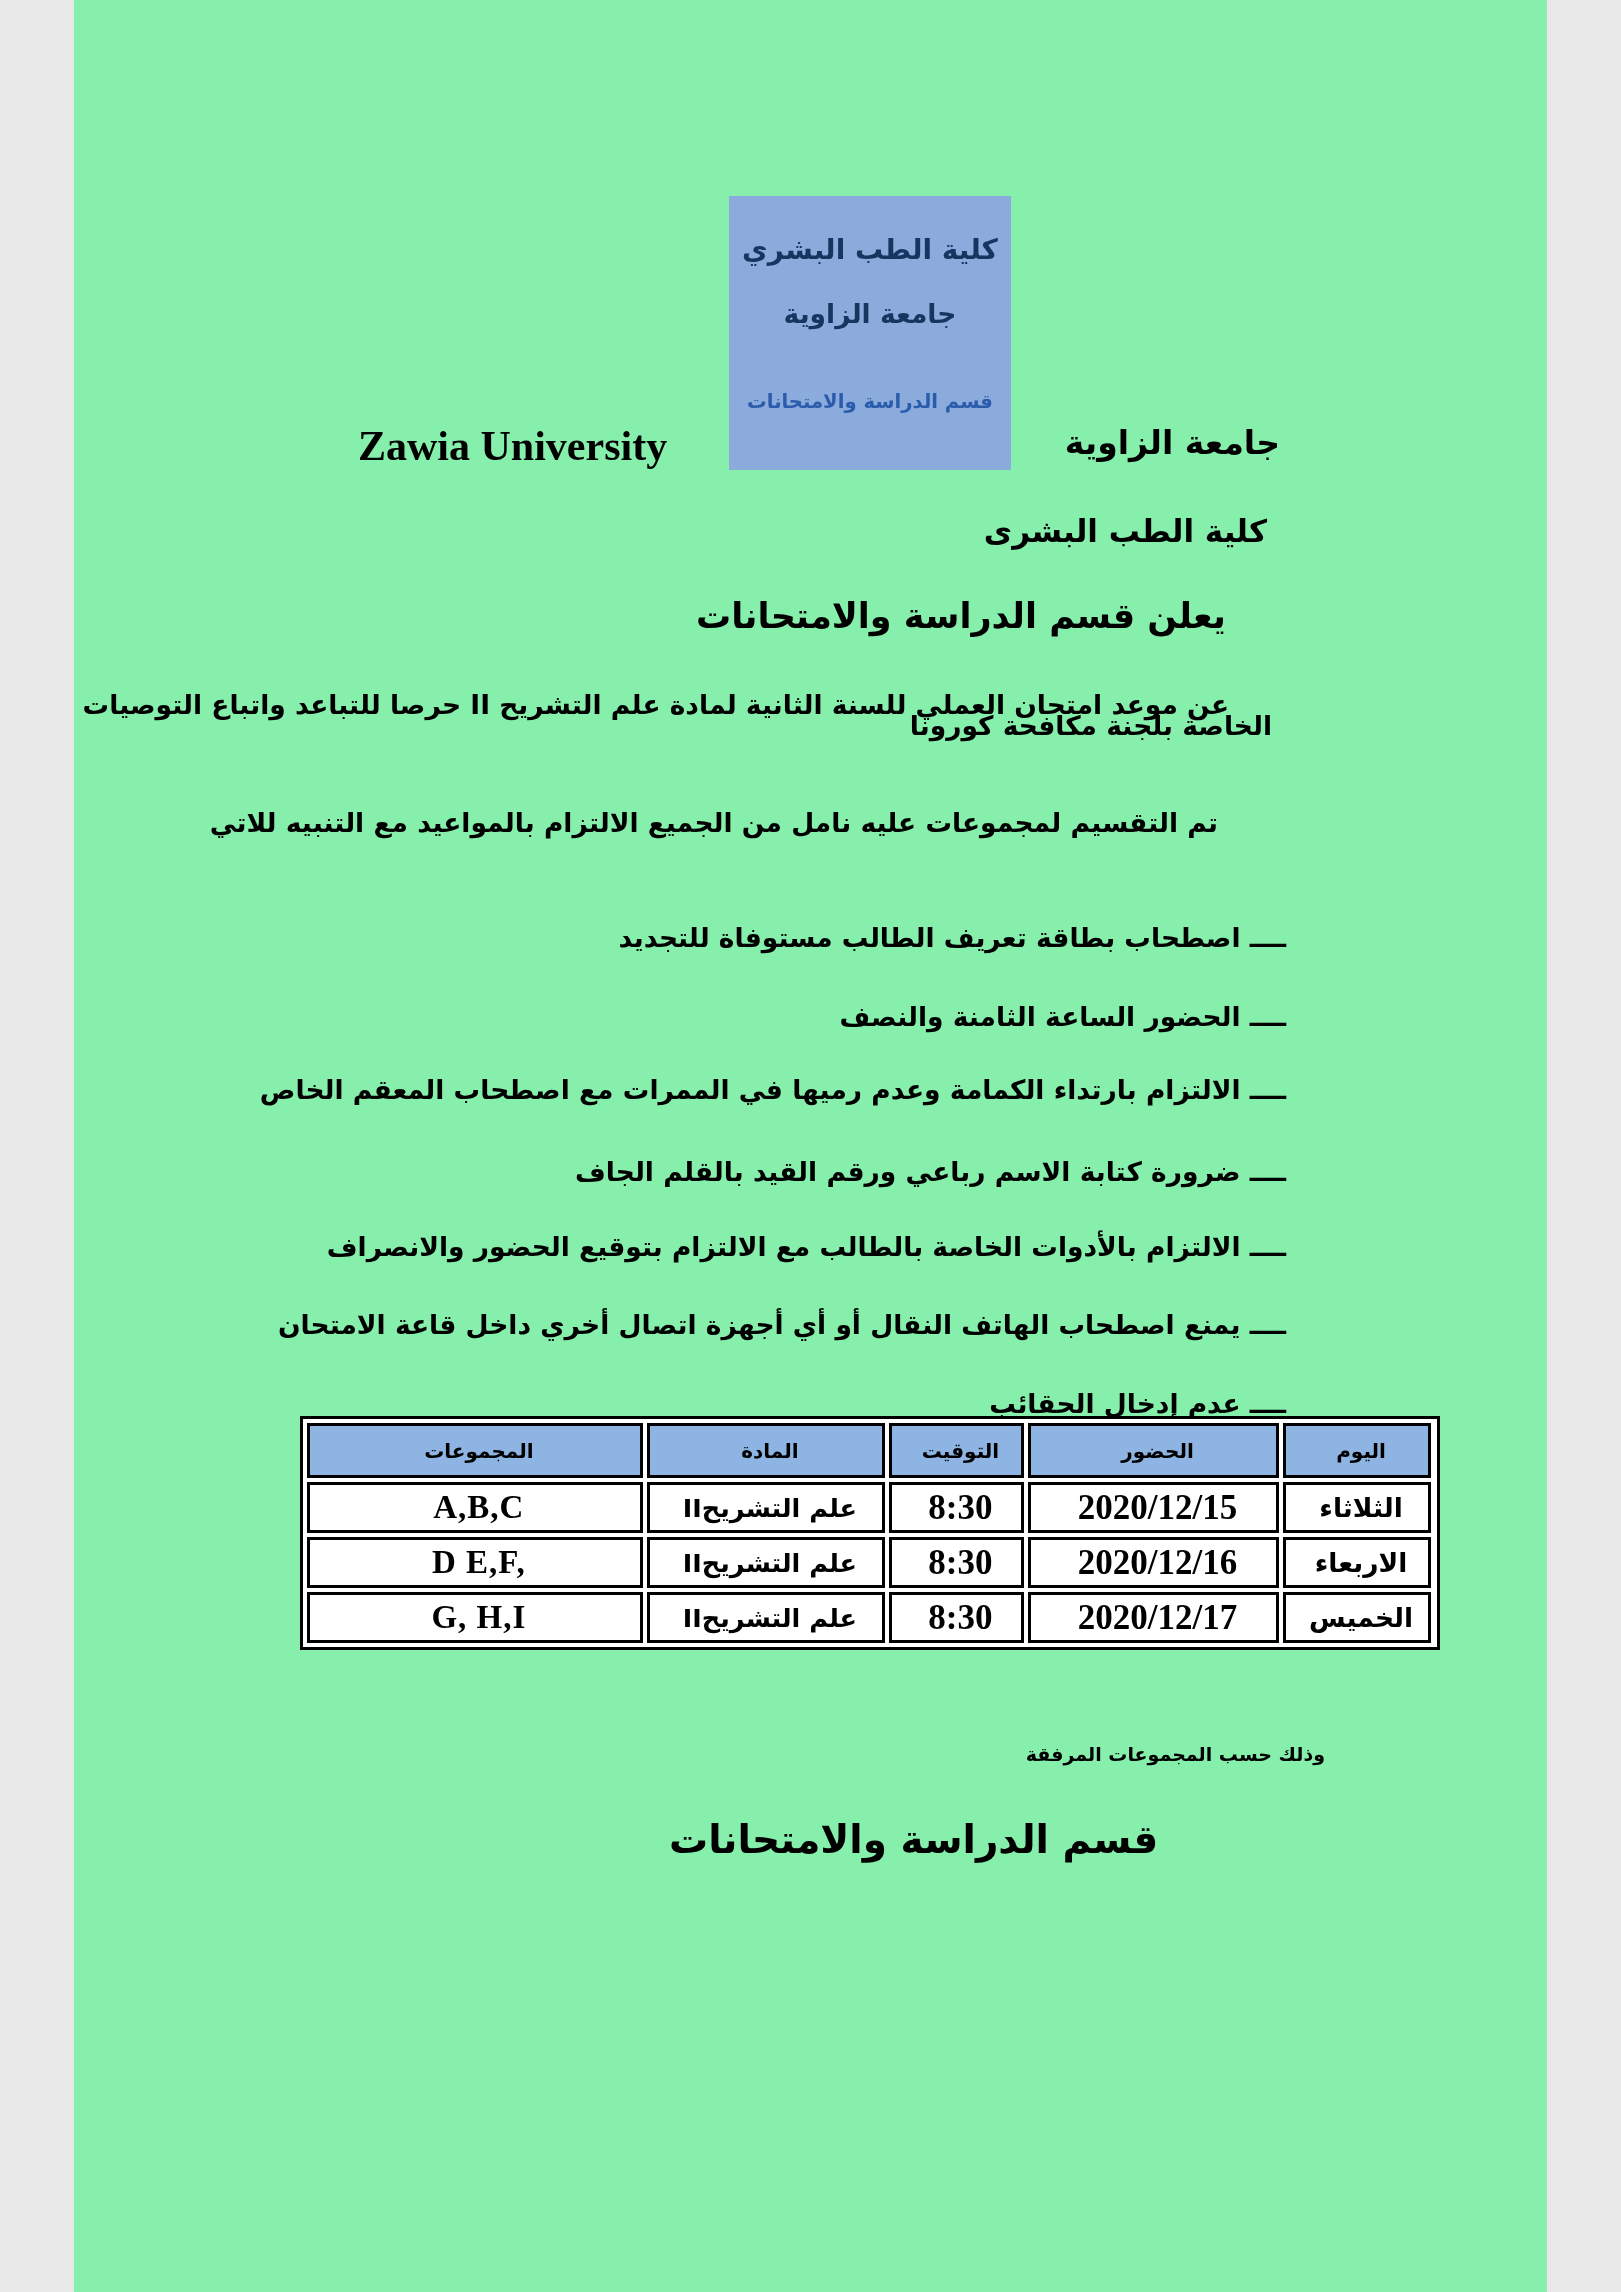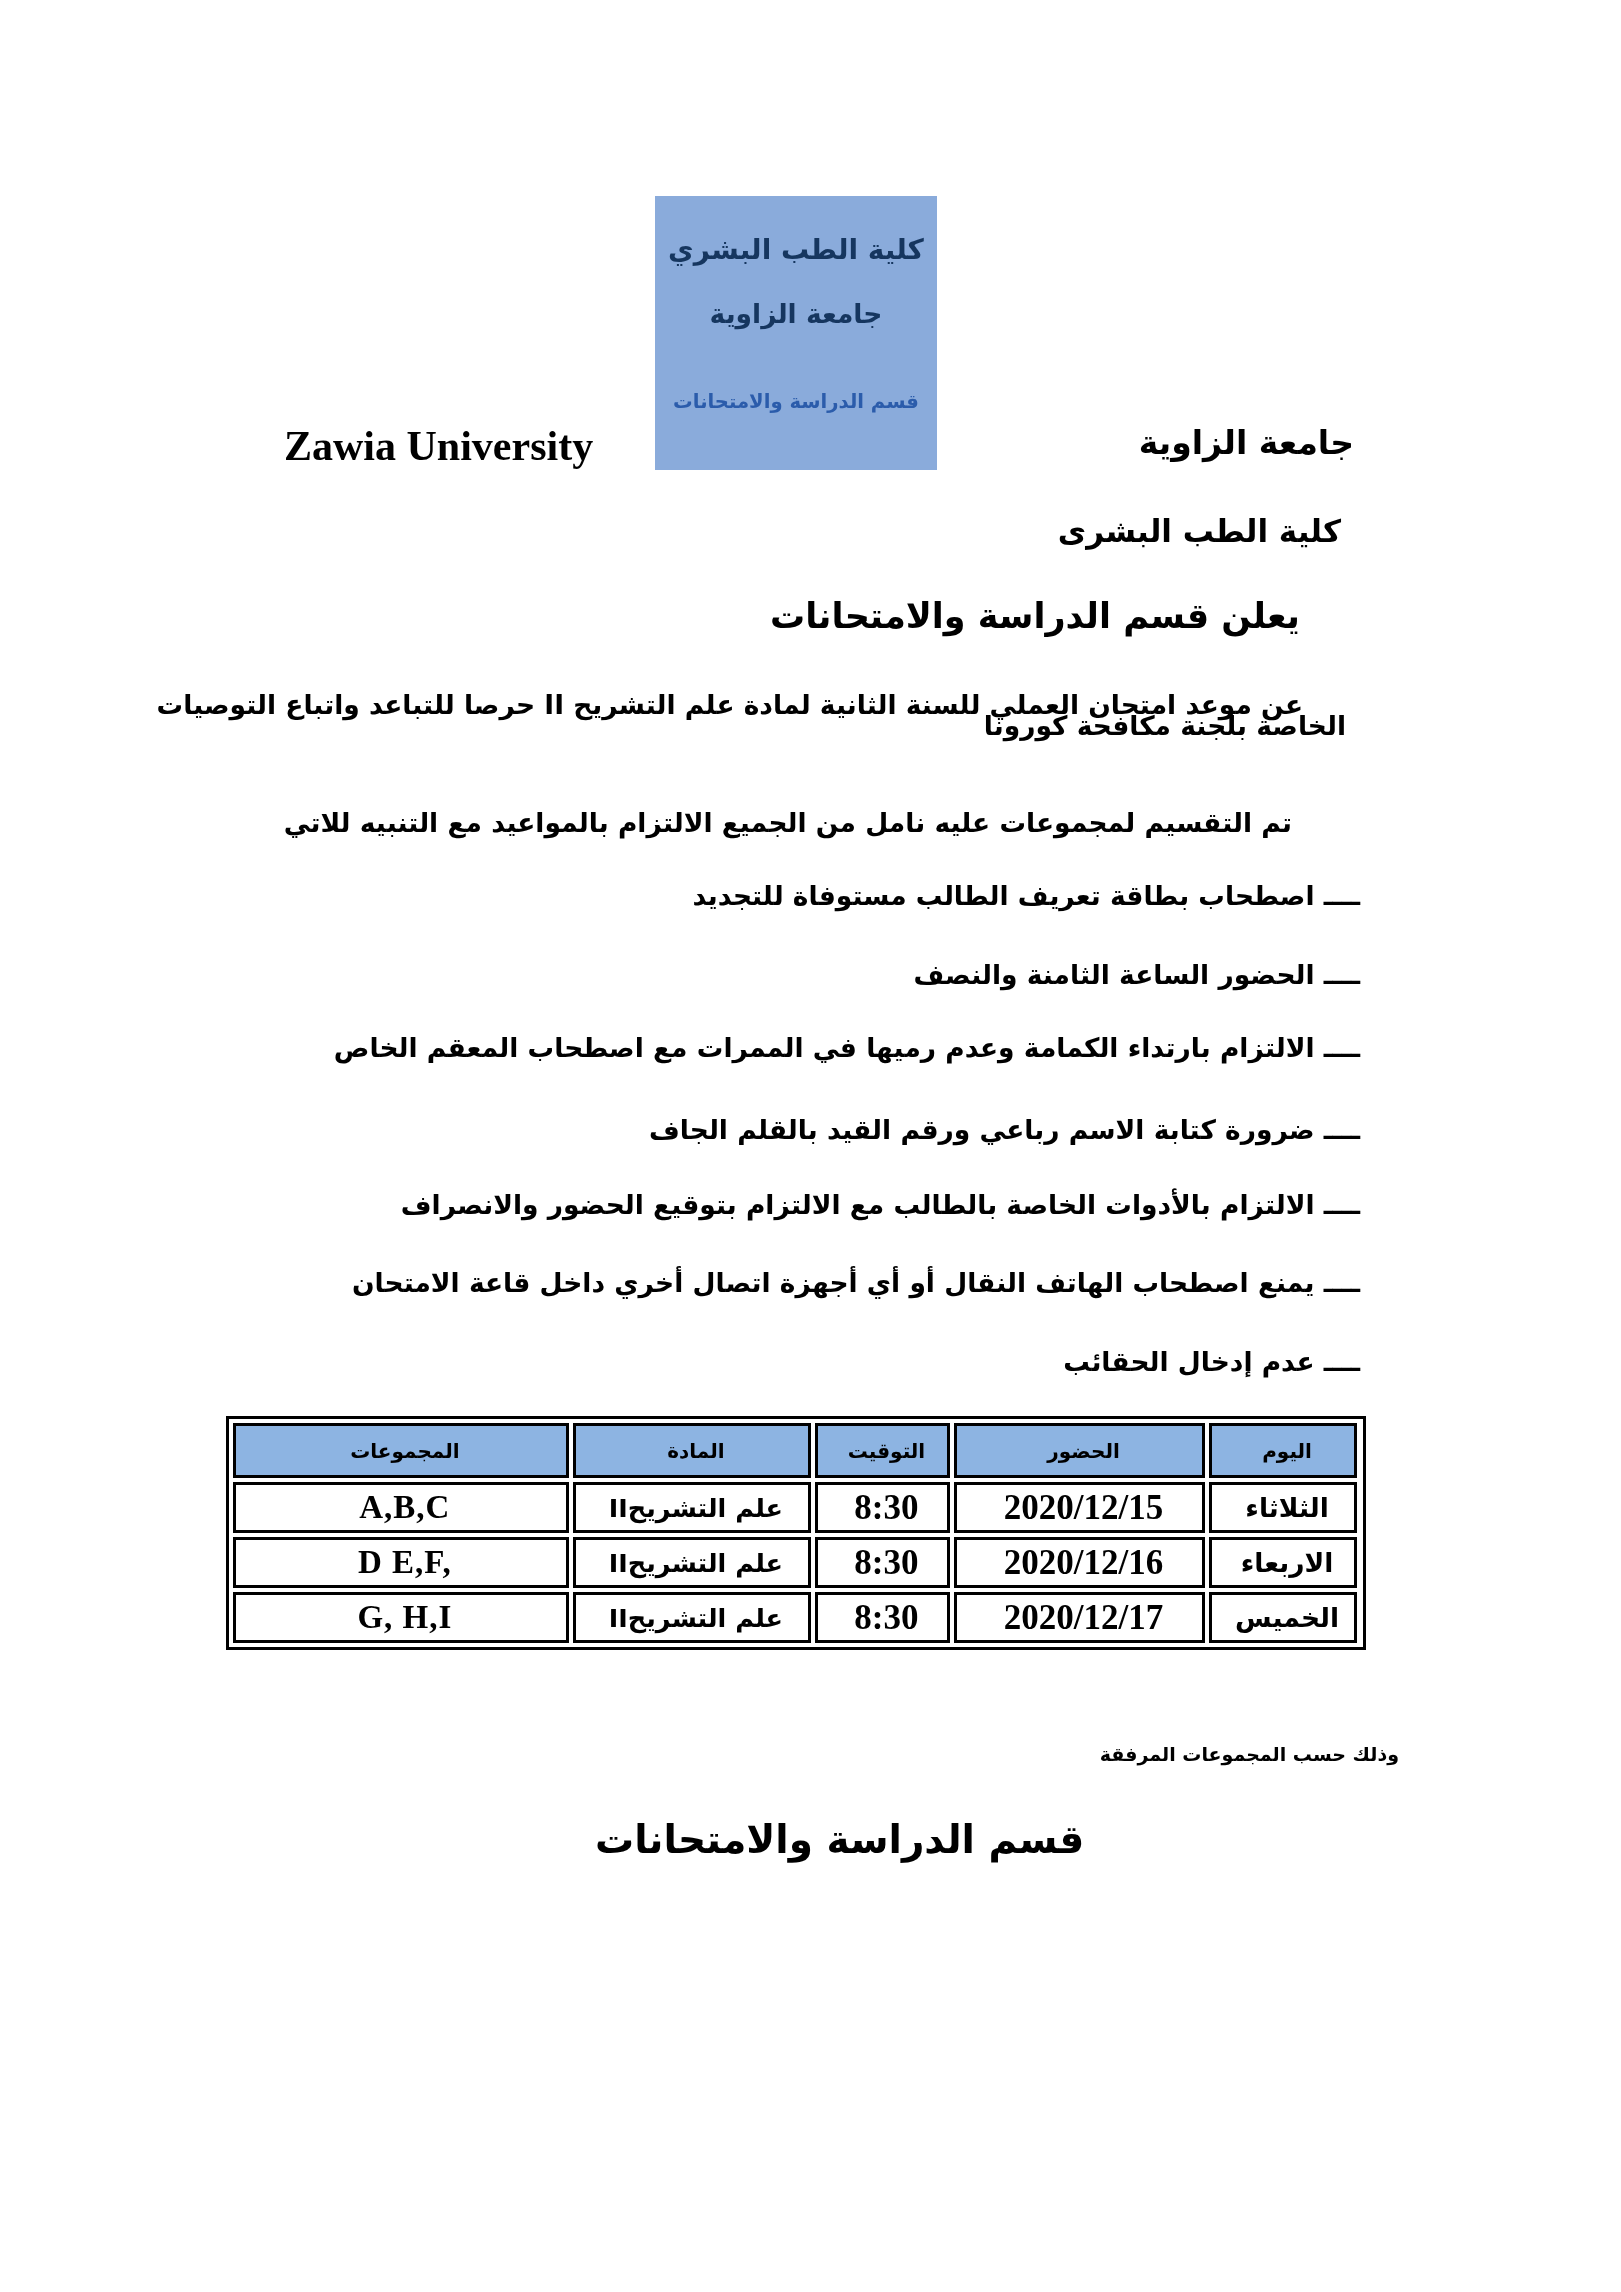--- a/index.html
+++ b/index.html
@@ -1,19 +1,19 @@
 <!DOCTYPE html>
 <html lang="ar"><head>
 <meta charset="utf-8">
 <style>
   html,body{margin:0;padding:0;background:#e8e8e8;}
   .page{
     position:relative;
-    width:1621px;height:2293px;
-    background:#ffffff;
+    width:1473px;height:2293px;
+    background:#86efac;
     overflow:hidden;
     margin:0 auto;
     text-decoration:underline;
   }
   .abs{position:absolute;white-space:nowrap;}
   .ar{
     direction:rtl;
     font-family:"DejaVu Sans",sans-serif;
     font-weight:700;
     color:#000;
@@ -42,21 +42,21 @@
   .hdr-ar-1{right:267px;top:420px;font-size:33px;}
   .hdr-en-2{left:306px;top:510px;font-size:42px;}
   .hdr-ar-2{right:280px;top:510px;font-size:31px;}
 
   .title{right:321px;top:592px;font-size:35px;}
 
   .body-l1{right:318px;top:686px;font-size:26.5px;}
   .body-l2{right:275px;top:707px;font-size:26.5px;}
   .intro{right:329px;top:804px;font-size:26.5px;}
 
-  .note{right:261px;font-size:26.5px;}
+  .note{right:261px;font-size:26.5px;margin-top:42px;}
   .n0{top:877px;}
   .n1{top:956px;}
   .n2{top:1029px;}
   .n3{top:1111px;}
   .n4{top:1186px;}
   .n5{top:1264px;}
   .n6{top:1343px;}
 
   
   .tbl-wrap{

